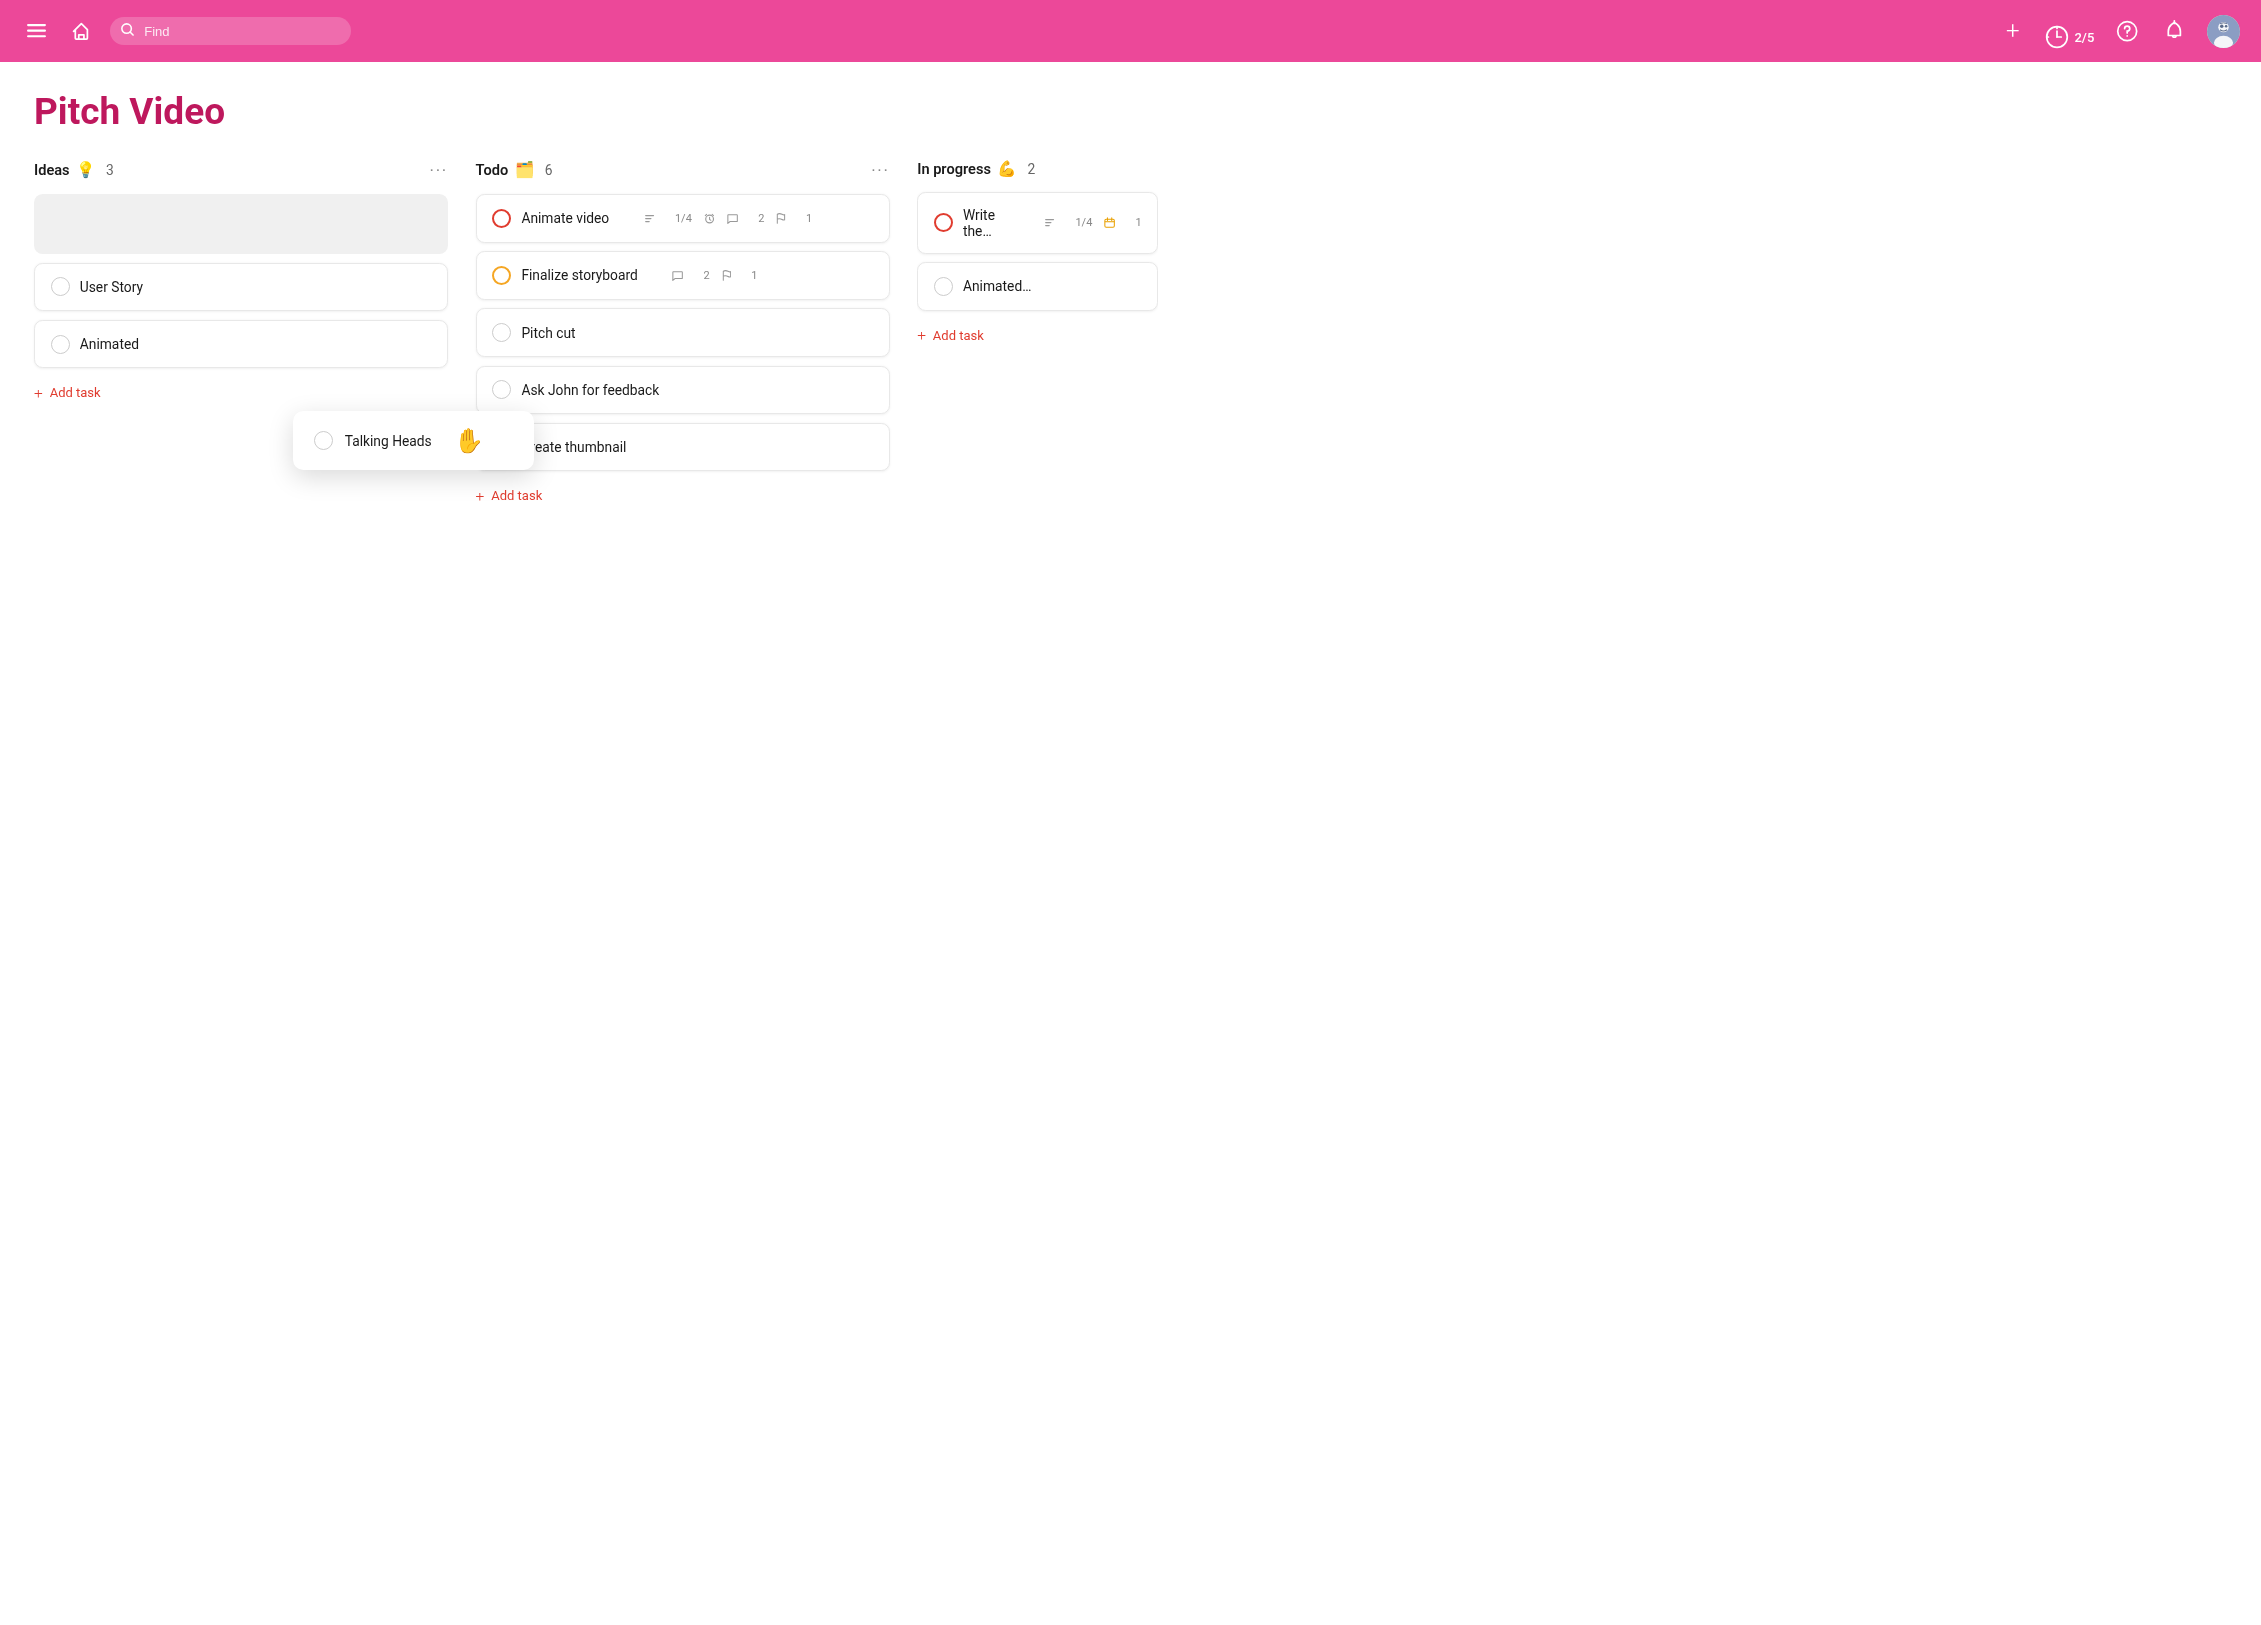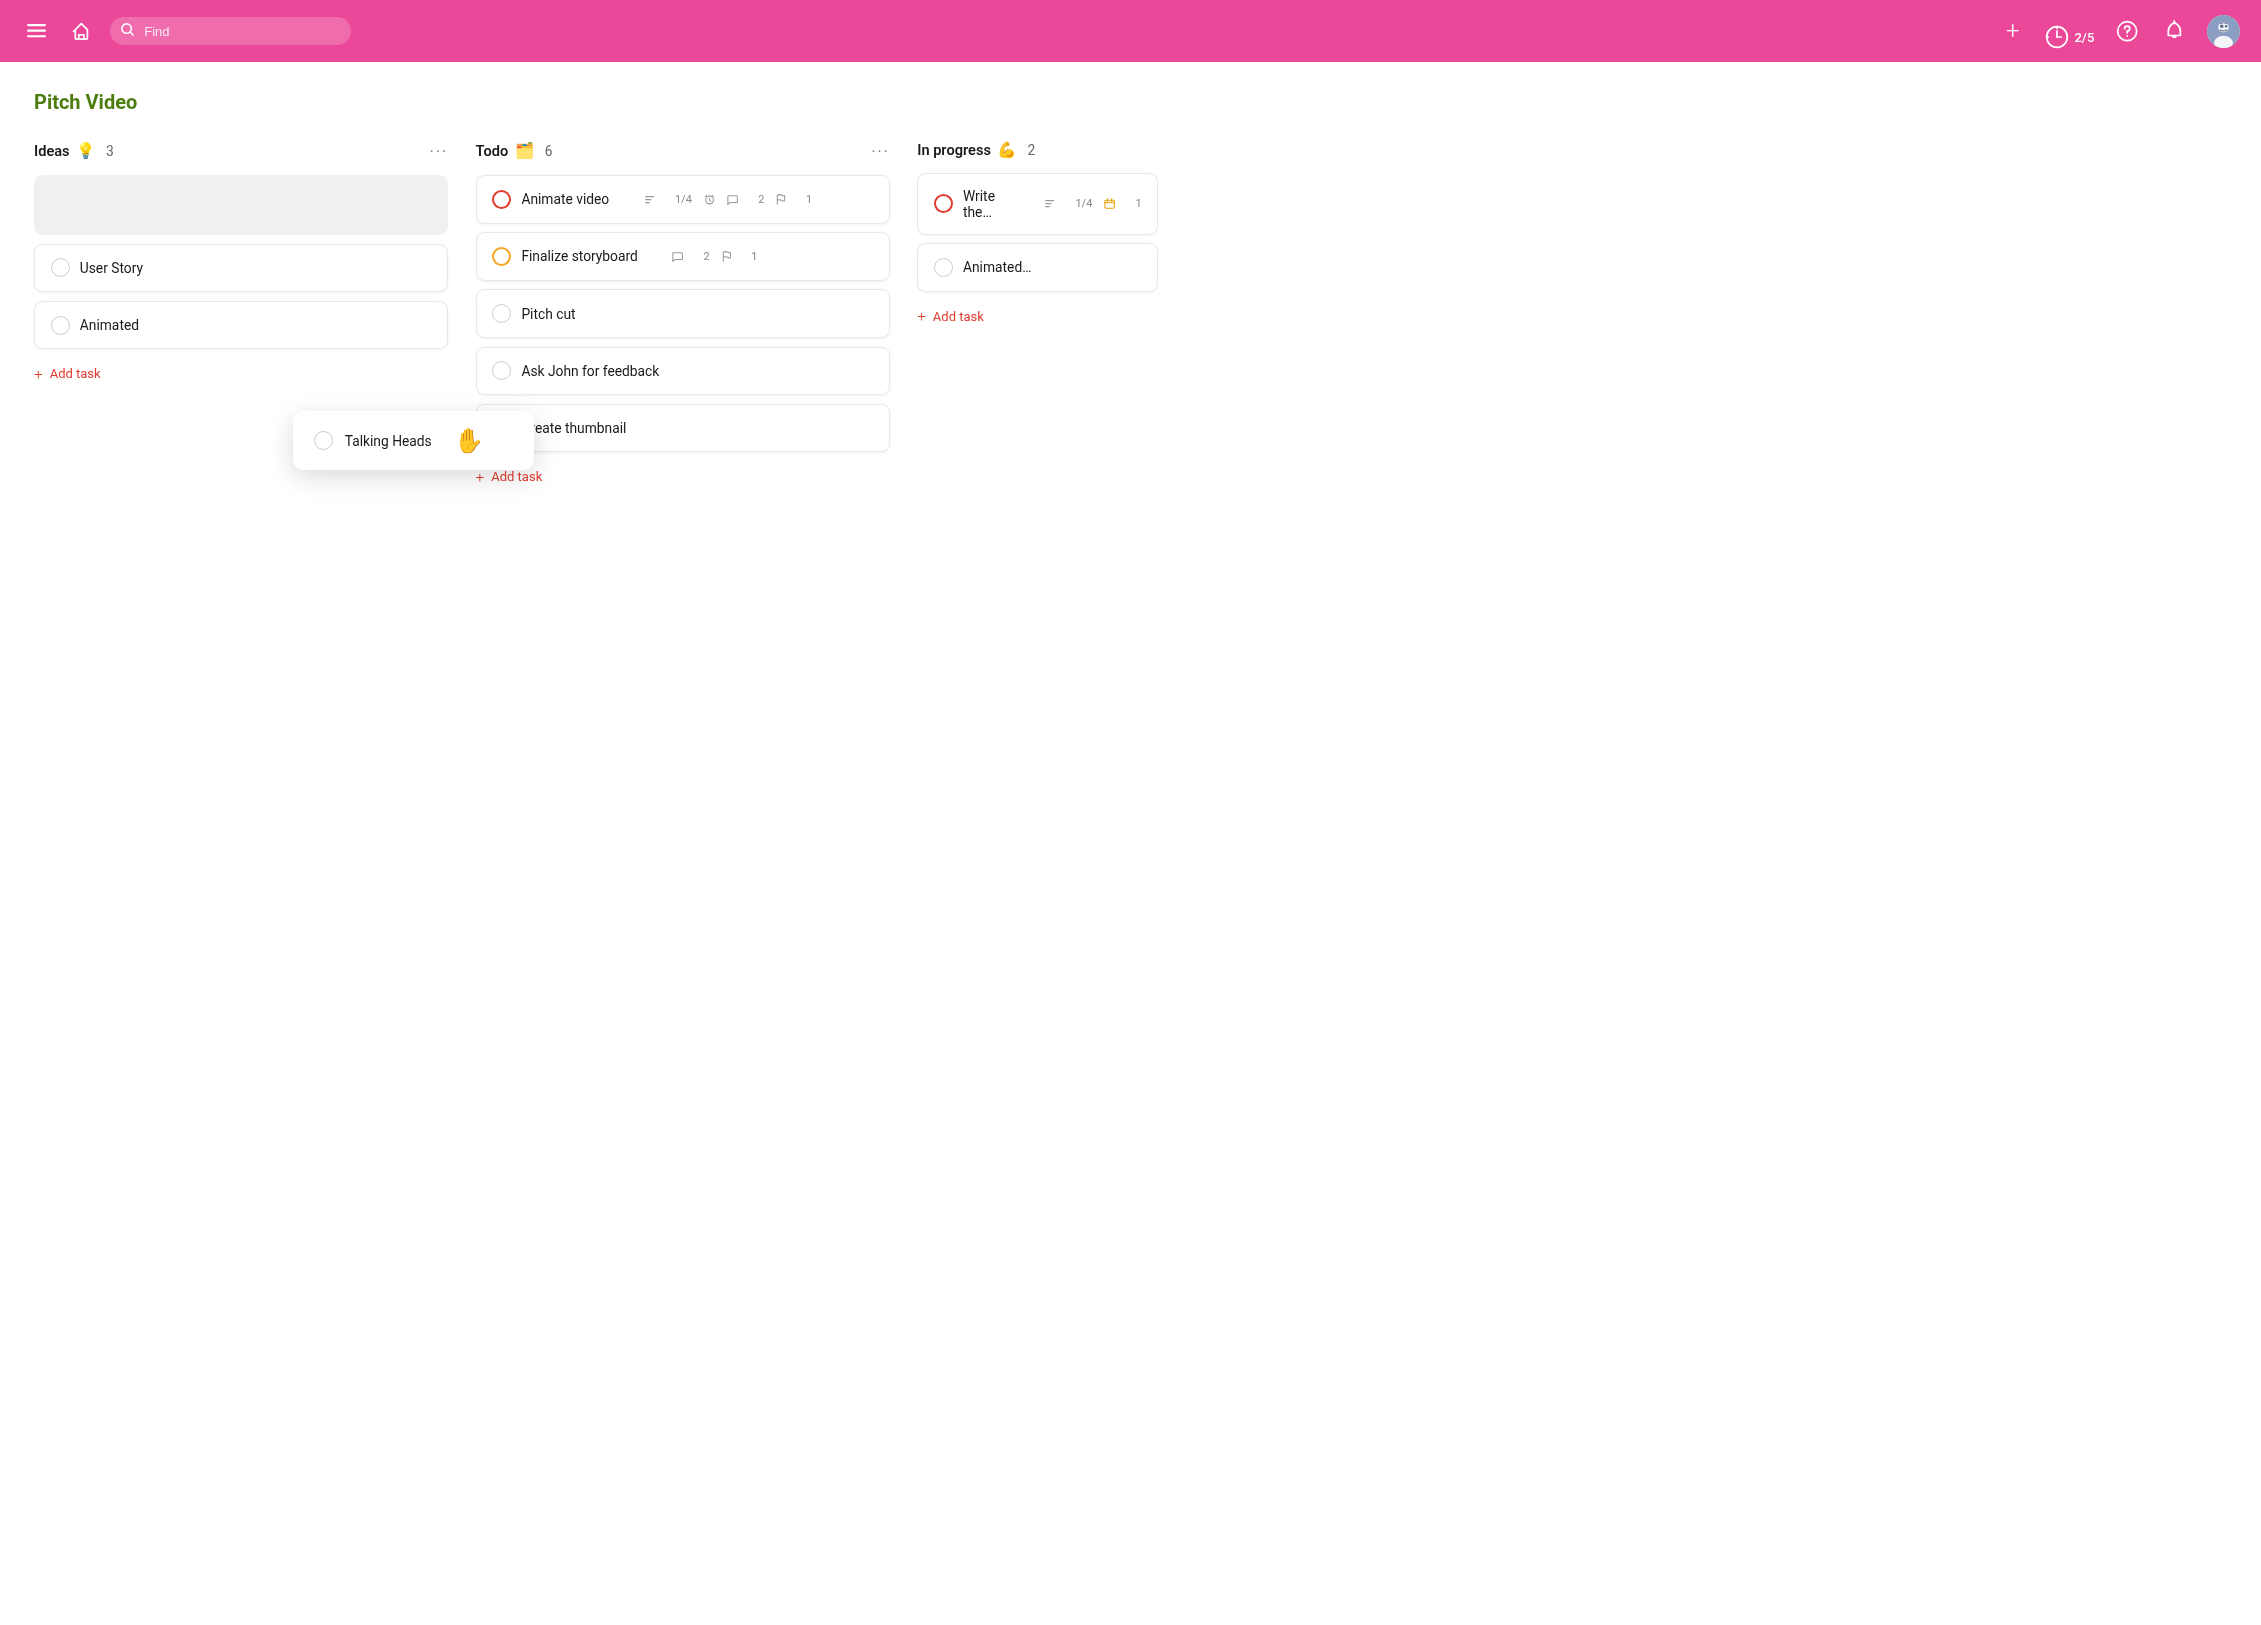--- a/index.html
+++ b/index.html
@@ -100,23 +100,23 @@
     }
 
     
     .main-content {
       background: white;
       min-height: calc(100vh - 62px);
       padding: 27.6px 34px;
       overflow: hidden;
     }
     .page-title {
-      font-size: 20px;
+      font-size: 37px;
       font-weight: 700;
-      color: #4d7c0f;
+      color: #be185d;
       margin-bottom: 27.6px;
     }
 
     
     .board {
       display: flex;
       gap: 27.6px;
       align-items: flex-start;
       position: relative;
     }

